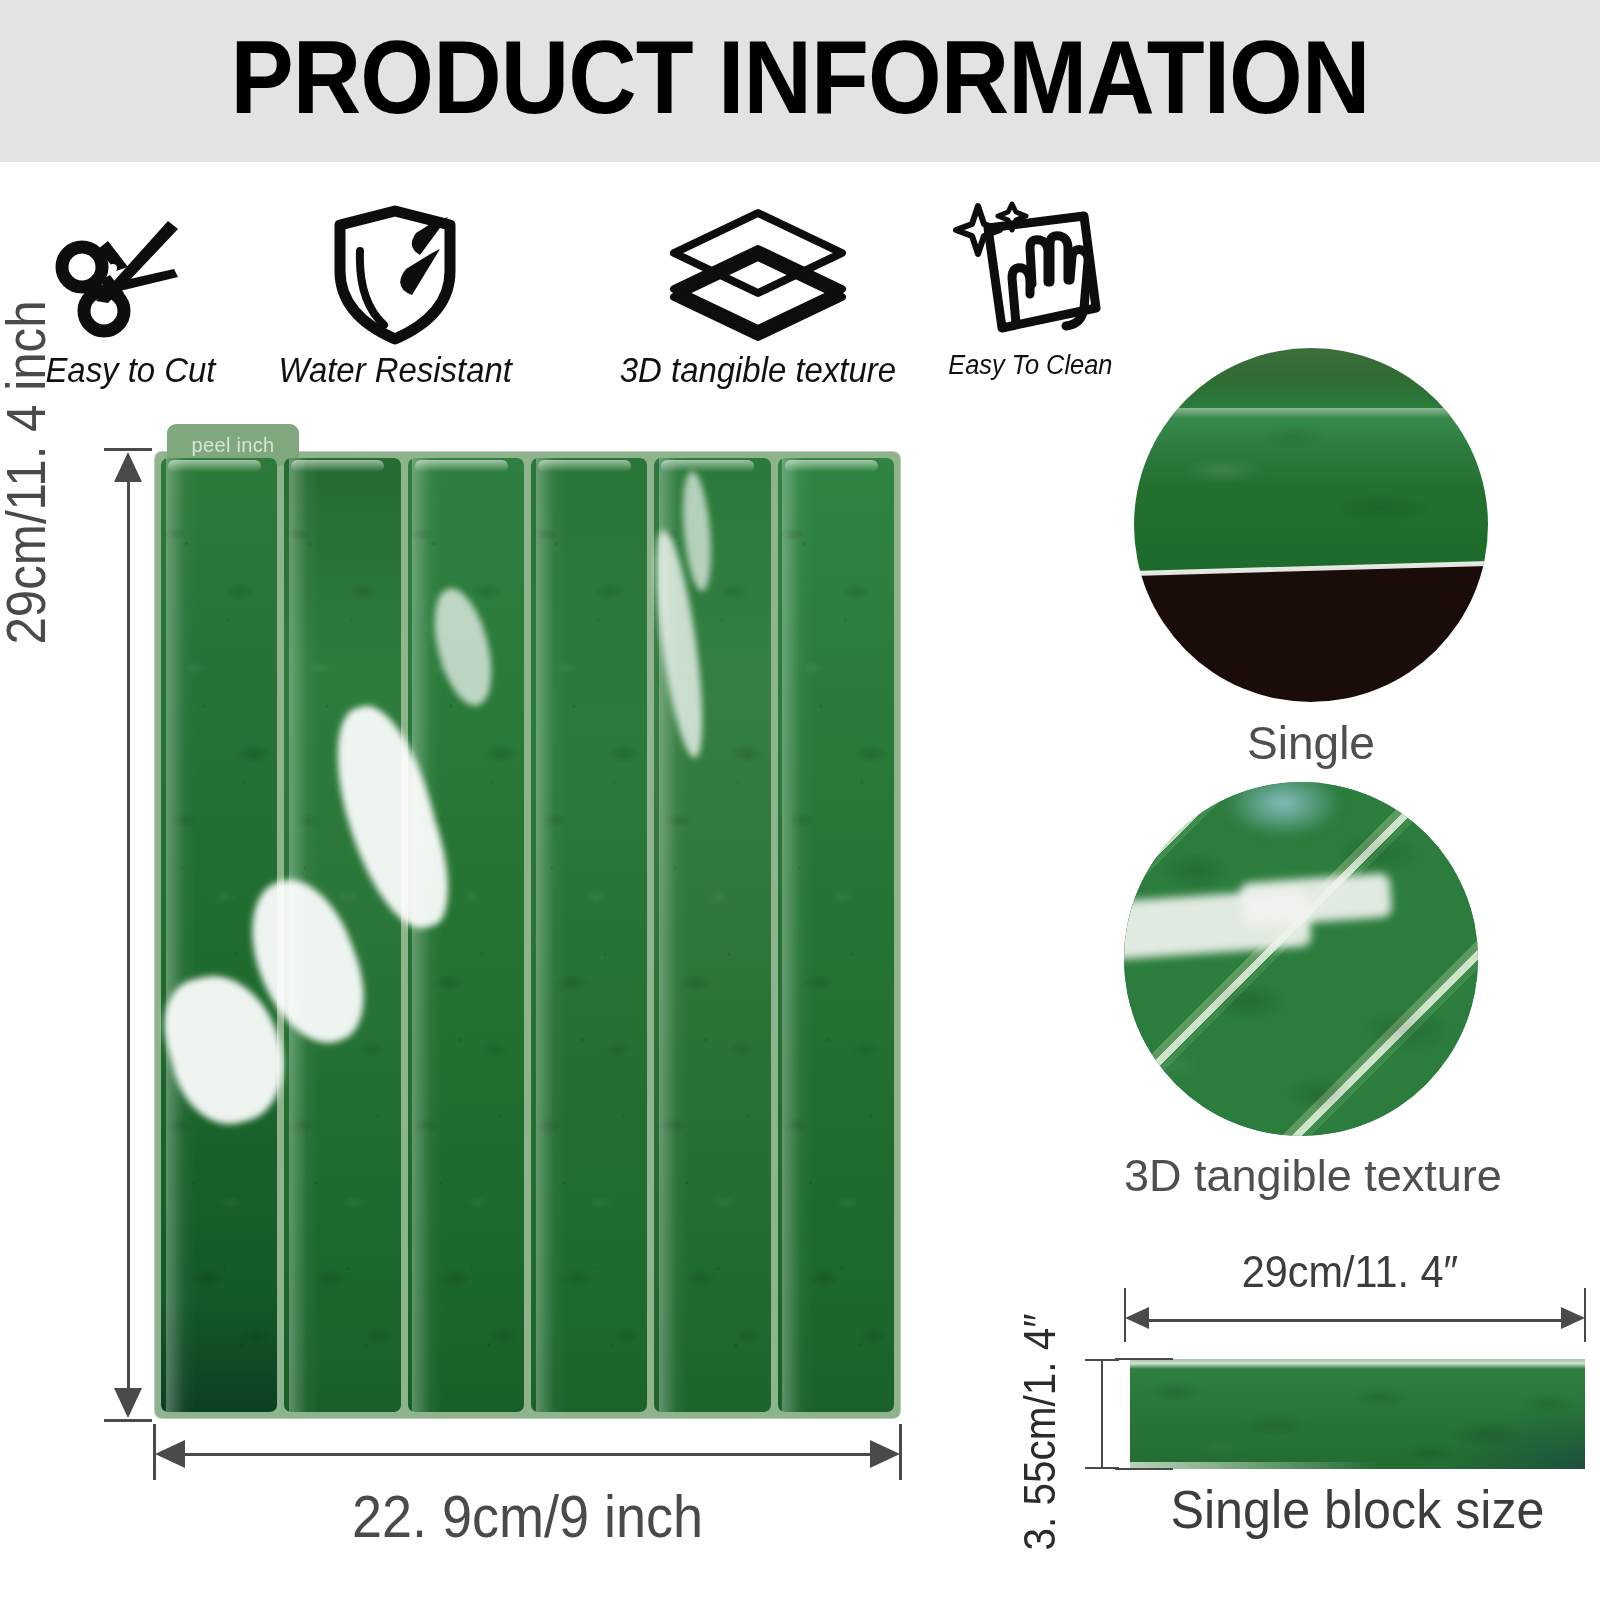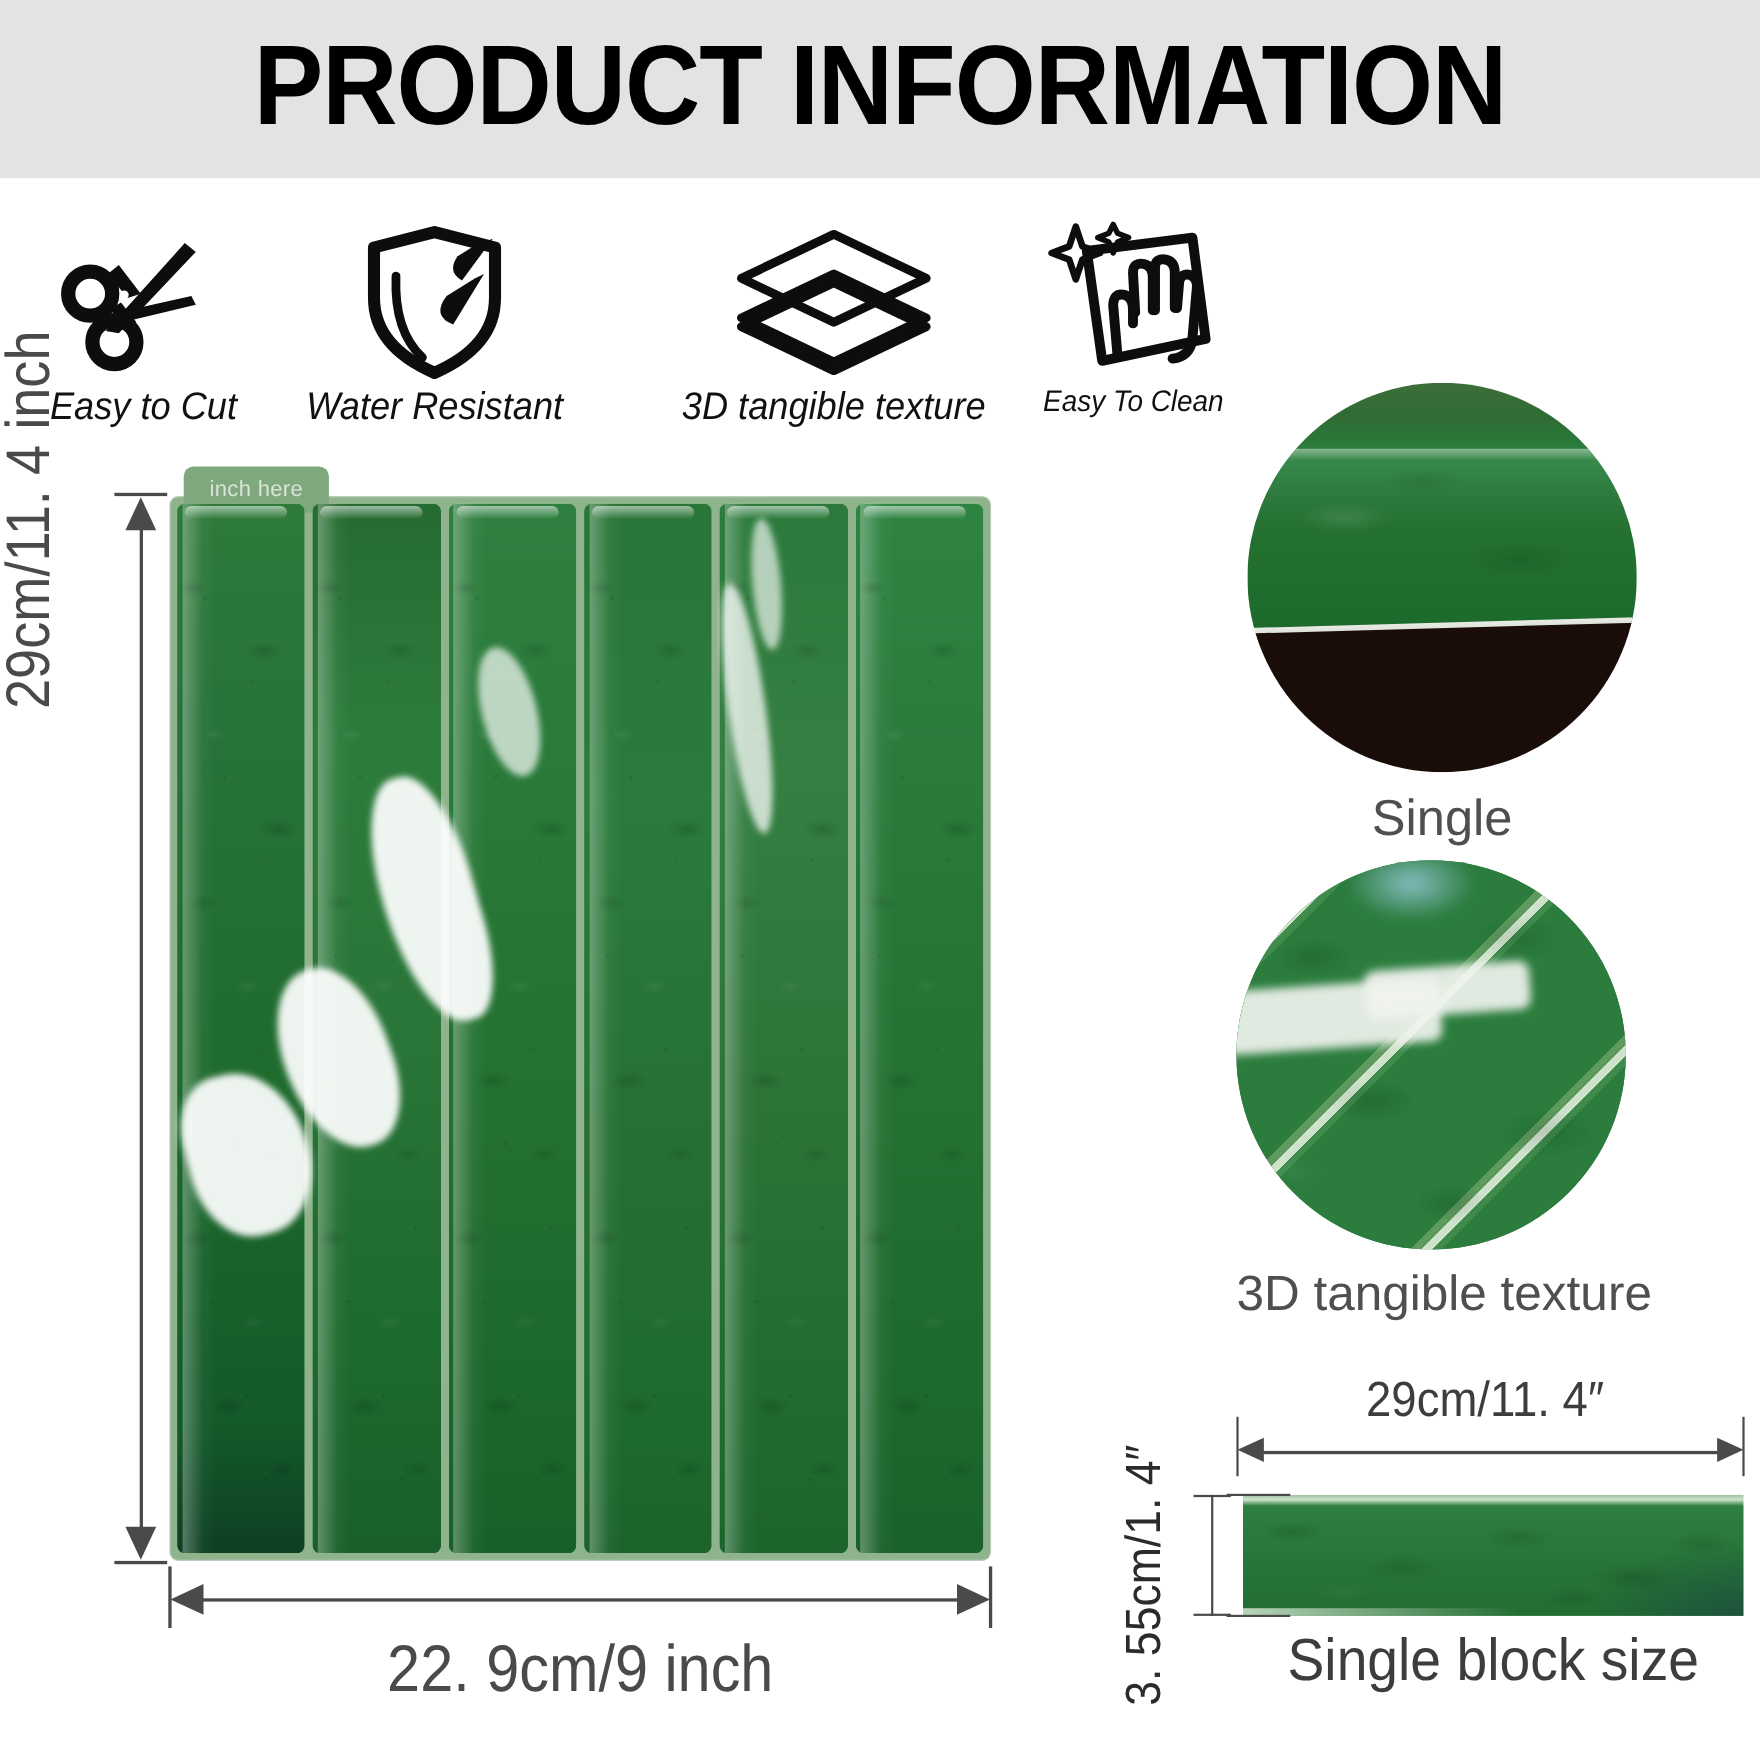--- a/index.html
+++ b/index.html
@@ -379,21 +379,21 @@
           <path d="M58 6 L62 -2 L66 6 L76 10 L66 14 L62 24 L58 14 L48 10 Z" fill="none" stroke="#0d0d0d" stroke-width="5" stroke-linejoin="round" transform="translate(0,6)"></path>
         </svg>
       </div>
       <div class="flabel">Easy To Clean</div>
     </div>
   </div>
 
   <div class="panel-area">
 
     <div class="tile-panel">
-      <div class="peel-tab">inch here</div>
+      <div class="peel-tab">peel inch</div>
       <div class="strips">
         <div class="strip">
           <div class="base" style="background:linear-gradient(to bottom,#2e7a3a 0%,#27733a 20%,#1f6b2e 55%,#14592a 88%,#0d3f22 100%)"></div>
           <div class="mottle"></div>
             <div class="speck"></div>
             <div class="gloss"></div>
             <div class="topsheen"></div>
         </div>
         <div class="strip">
           <div class="base" style="background:linear-gradient(to bottom,#266b32 0%,#2d7c3c 22%,#2a7538 50%,#1d6a2e 80%,#1a5f2b 100%)"></div>

